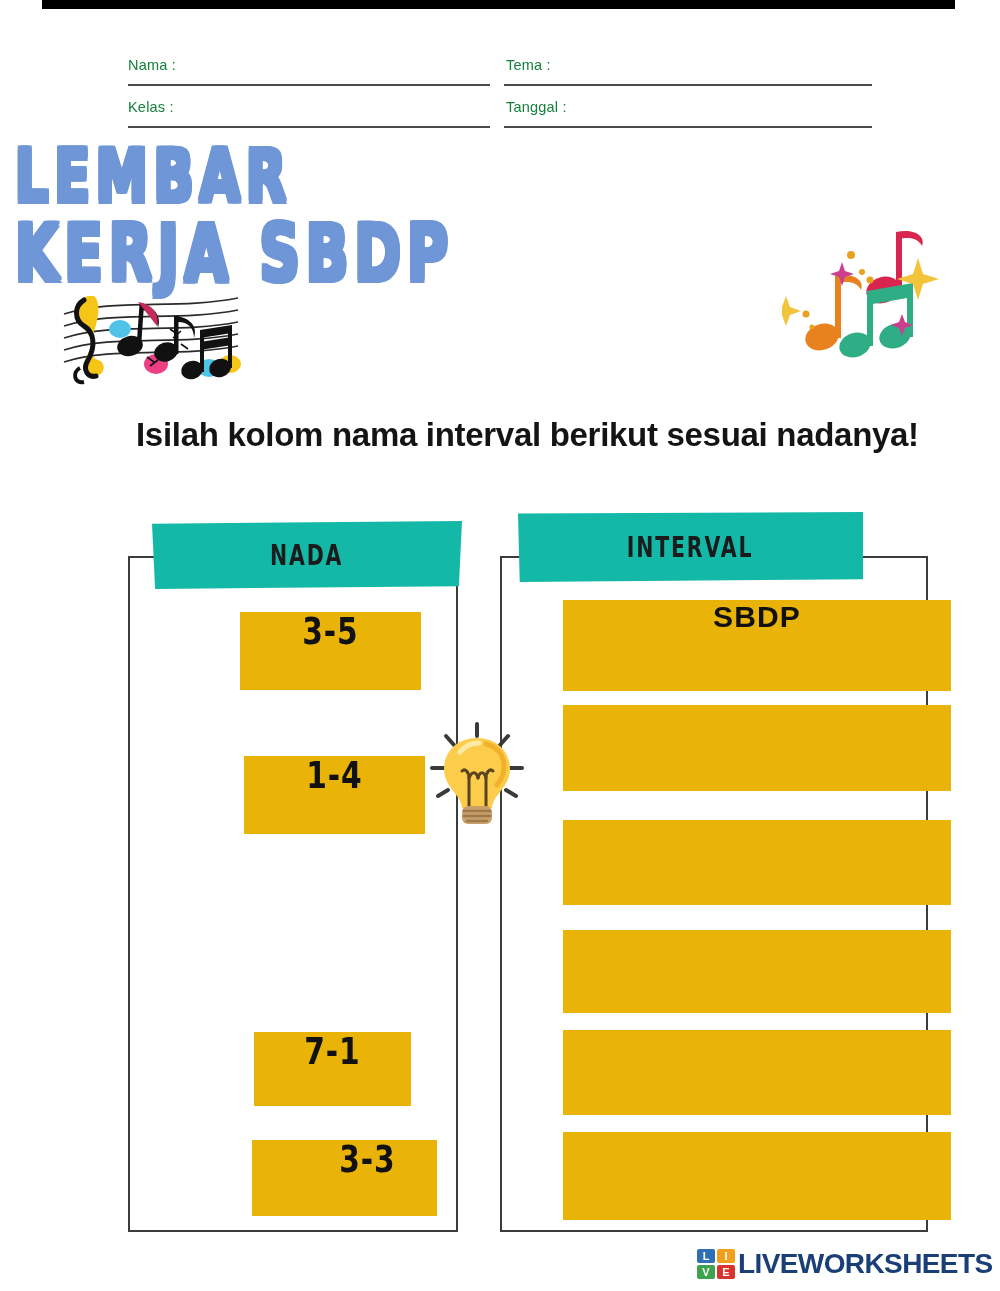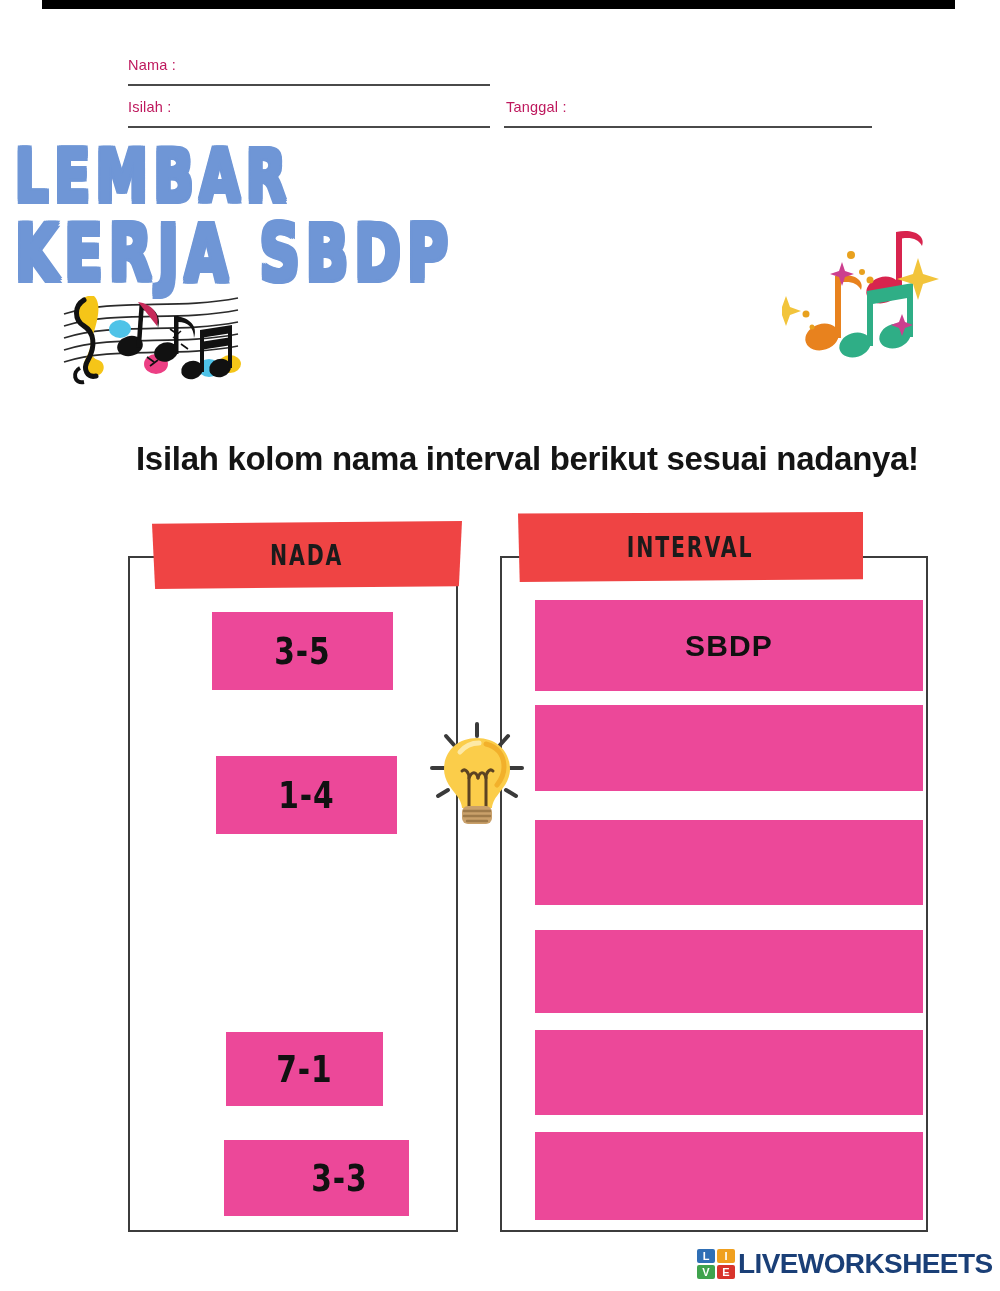--- a/index.html
+++ b/index.html
@@ -52,21 +52,21 @@
     height: 34px;
   }
   .meta-cell.left  { width: 372px; }
   .meta-cell.right { width: 372px; }
 
   .meta-label {
     position: absolute;
     left: 0;
     top: 5px;
     font-size: 14.5px;
-    color: #be185d;
+    color: #15803d;
     font-family: "Liberation Sans", sans-serif;
     letter-spacing: 0.2px;
     white-space: nowrap;
   }
   .meta-cell.right .meta-label { left: 6px; }
 
   .meta-line {
     position: absolute;
     left: 0;
     bottom: 0;
@@ -123,21 +123,20 @@
     position: absolute;
     left: 136px;
     top: 408px;
     width: 800px;
     font-size: 33px;
     font-weight: 700;
     color: #141414;
     line-height: 1.62;
     letter-spacing: -0.3px;
     font-family: "Liberation Sans", sans-serif;
-    margin-top: 24px;
   }
 
   
   .box {
     position: absolute;
     border: 2px solid #3c3c3c;
     background: #ffffff;
   }
   .box.nada {
     left: 128px;
@@ -148,21 +147,21 @@
   .box.interval {
     left: 500px;
     top: 556px;
     width: 428px;
     height: 676px;
   }
 
   
   .banner {
     position: absolute;
-    background: #ef4444;
+    background: #14b8a6;
     display: flex;
     align-items: center;
     justify-content: center;
   }
   .banner.nada-banner {
     left: 152px;
     top: 521px;
     width: 310px;
     height: 68px;
     clip-path: polygon(0% 4%, 100% 0%, 99% 96%, 1% 100%);
@@ -179,24 +178,25 @@
     font-weight: 700;
     font-size: 25px;
     color: #1b1b1b;
     letter-spacing: 2.2px;
     transform: scaleX(0.82) scaleY(1.12);
   }
 
   
   .cell {
     position: absolute;
-    background: #ec4899;
+    background: #eab308;
     display: flex;
-    align-items: center;
+    align-items: flex-start;
     justify-content: center;
+    margin-left: 28px;
   }
   .cell-text {
     font-family: "DejaVu Sans", sans-serif;
     font-weight: 700;
     font-size: 33px;
     color: #111111;
     letter-spacing: 1px;
     transform: scaleX(0.9) scaleY(1.12);
   }
   .cell-text.answer {
@@ -280,25 +280,29 @@
 
   <div class="top-bar"></div>
 
   <div class="meta">
 
     <div class="meta-row r1">
       <div class="meta-cell left">
         <span class="meta-label">Nama :</span>
         <span class="meta-line"></span>
       </div>
+      <div class="meta-cell right">
+        <span class="meta-label">Tema :</span>
+        <span class="meta-line"></span>
+      </div>
     </div>
 
     <div class="meta-row r2">
       <div class="meta-cell left">
-        <span class="meta-label">Isilah :</span>
+        <span class="meta-label">Kelas :</span>
         <span class="meta-line"></span>
       </div>
       <div class="meta-cell right">
         <span class="meta-label">Tanggal :</span>
         <span class="meta-line"></span>
       </div>
     </div>
 
   </div>
 

